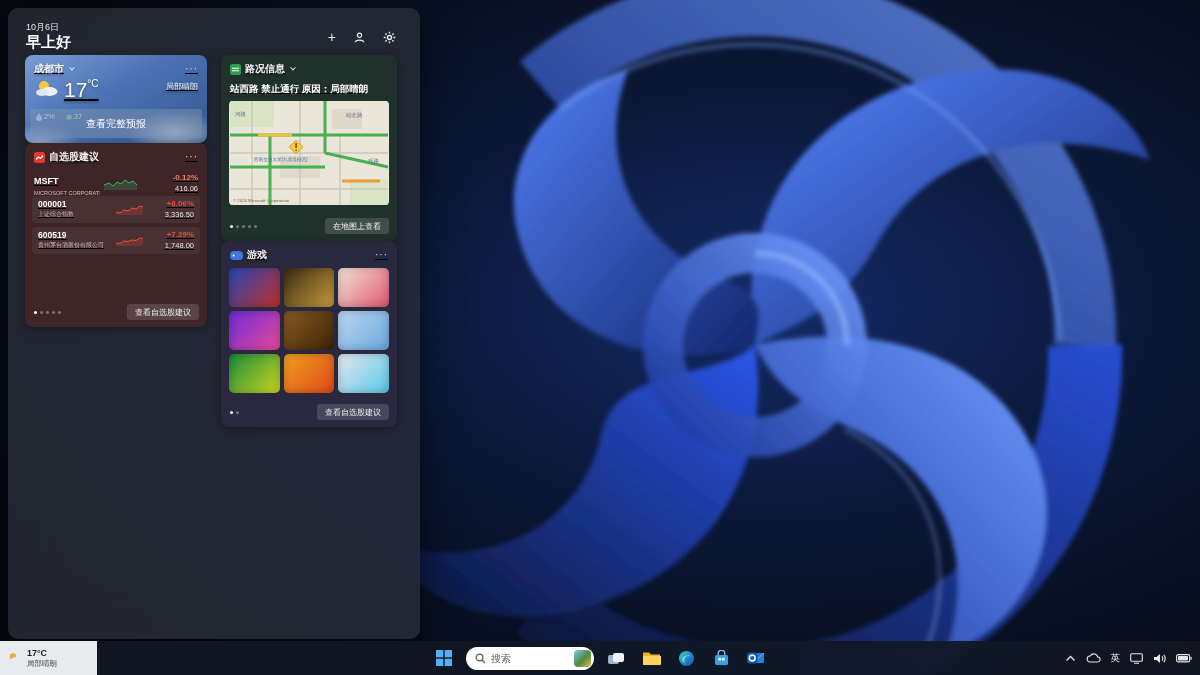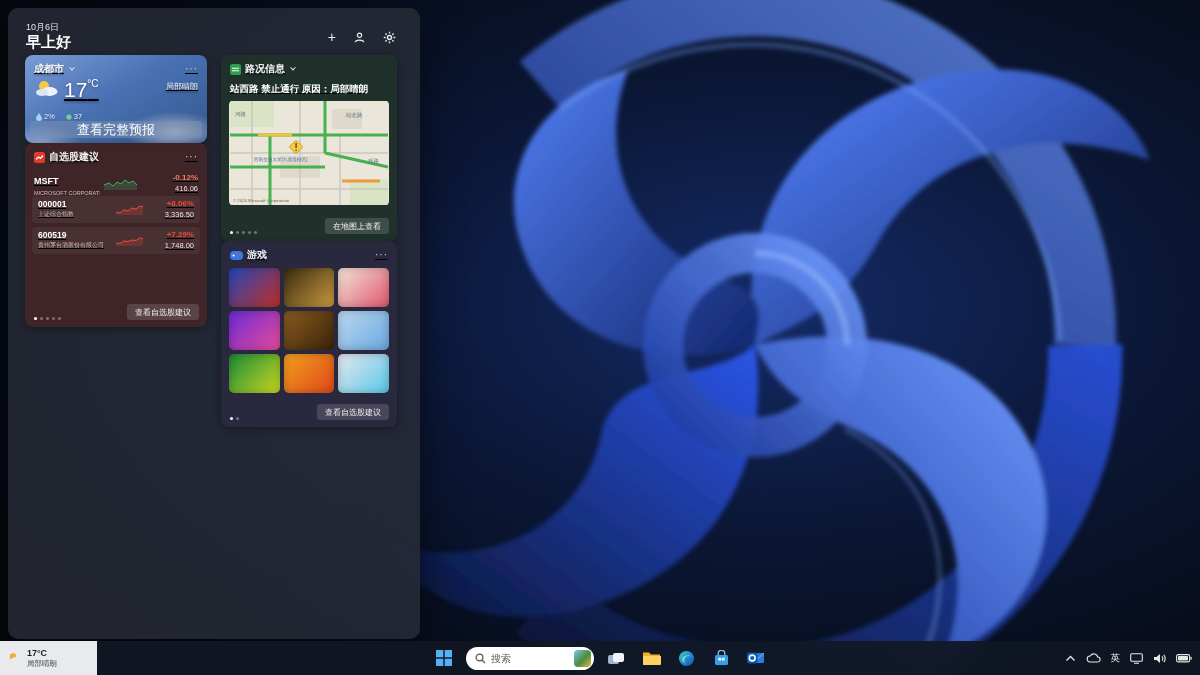--- a/index.html
+++ b/index.html
@@ -25,35 +25,35 @@
 
   .card{position:relative;border-radius:8px;overflow:hidden;box-shadow:0 2px 10px rgba(0,0,0,0.35);color:#f0f0f0;}
   .card-header{display:flex;align-items:center;gap:4px;padding:7px 9px 0 9px;}
   .card-title{font-size:10px;font-weight:bold;color:#f4f4f4;text-shadow:0 1px 2px rgba(0,0,0,.35);white-space:nowrap;}
   .chev{width:4px;height:4px;border-right:1.2px solid #e8e8e8;border-bottom:1.2px solid #e8e8e8;transform:rotate(45deg) translate(-1px,-1px);margin-left:2px;}
   .more-btn{margin-left:auto;background:none;border:none;color:#d6d6d6;font-size:10px;letter-spacing:1px;cursor:pointer;line-height:6px;}
 
   .dots{display:flex;gap:3px;align-items:center;}
   .dot{width:3px;height:3px;border-radius:50%;background:rgba(255,255,255,0.35);}
   .dot.active{background:#fff;}
-  .card-footer{position:absolute;left:9px;right:8px;bottom:7px;display:flex;align-items:flex-end;justify-content:space-between;margin-top:26px;}
+  .card-footer{position:absolute;left:9px;right:8px;bottom:7px;display:flex;align-items:center;justify-content:space-between;margin-top:26px;}
   .chip{background:rgba(255,255,255,0.14);border:none;border-radius:3px;padding:2.5px 8px;font-size:8px;color:#f2f2f2;cursor:pointer;}
 
   
   .weather-card{height:88px;background:
      radial-gradient(70px 30px at 82% 88%, rgba(255,255,255,0.55), rgba(255,255,255,0) 70%),
      radial-gradient(60px 26px at 8% 100%, rgba(255,255,255,0.40), rgba(255,255,255,0) 70%),
      linear-gradient(150deg,#7a9cd6 0%,#4a72b4 45%,#33568c 100%);}
   .weather-main{display:flex;align-items:flex-start;padding:3px 9px 0 9px;}
   .temp{font-size:21px;color:#fff;line-height:1;margin-left:4px;text-shadow:0 1px 3px rgba(0,0,0,.4);}
   .temp-unit{font-size:10px;vertical-align:top;}
   .cond{margin-left:auto;font-size:8px;color:#f2f6fc;margin-top:2px;text-shadow:0 1px 2px rgba(0,0,0,.45);}
   .weather-stats{position:absolute;left:11px;bottom:22px;display:flex;gap:11px;font-size:7.5px;color:#ecf2fb;align-items:center;text-shadow:0 1px 2px rgba(0,0,0,.4);}
   .stat{display:flex;align-items:center;gap:2px;}
-  .weather-footer{position:absolute;left:5px;right:5px;bottom:5px;height:17px;border:none;background:rgba(125,145,175,0.5);border-radius:2.5px;font-size:13px;color:#fff;text-align:center;line-height:13px;cursor:pointer;}
+  .weather-footer{position:absolute;left:5px;right:5px;bottom:5px;height:29px;border:none;background:rgba(125,145,175,0.5);border-radius:2.5px;font-size:10px;color:#fff;text-align:center;line-height:13px;cursor:pointer;}
 
   
   .stocks-card{height:184px;background:rgba(66,38,40,0.9);}
   .featured{display:flex;align-items:center;padding:6px 9px 0 9px;gap:4px;}
   .f-left{width:66px;min-width:0;}
   .sym{font-size:9px;font-weight:bold;color:#fff;}
   .coname{font-size:5.5px;color:#cfbdbd;margin-top:1.5px;white-space:nowrap;overflow:hidden;}
   .f-right{margin-left:auto;text-align:right;}
   .chg-down{font-size:8px;color:#f3776c;font-weight:bold;}
   .chg-up{font-size:8px;color:#ef4b3a;font-weight:bold;}

